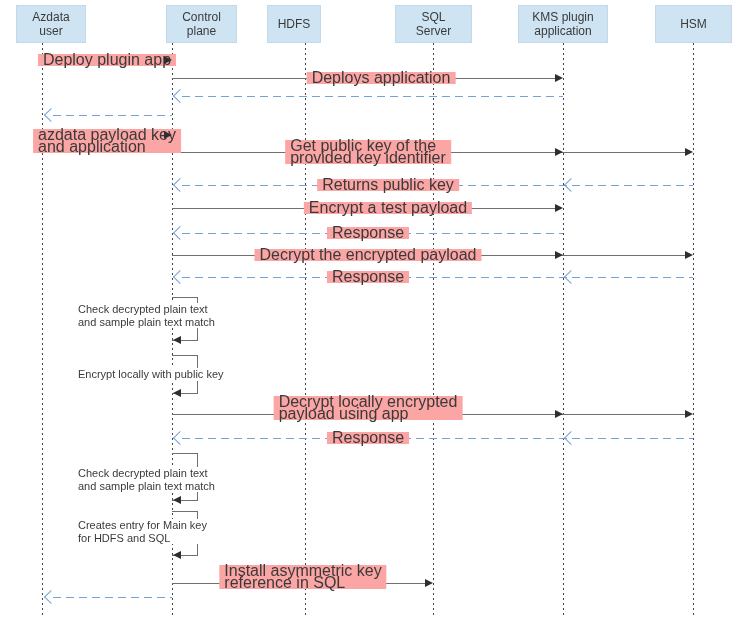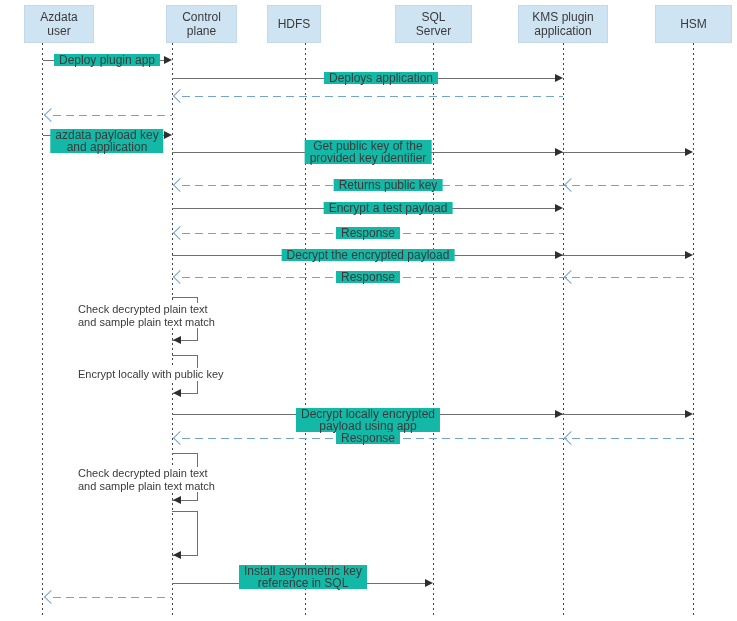--- a/index.html
+++ b/index.html
@@ -18,33 +18,33 @@
   }
   .sline{position:absolute;height:1px;background:#6f6f6f;z-index:1;}
   .bline{position:absolute;height:1px;z-index:1;
     background:repeating-linear-gradient(to right,#72a2d8 0 8px,transparent 8px 13px);}
   .ah-r{position:absolute;width:0;height:0;z-index:3;
     border-top:4px solid transparent;border-bottom:4px solid transparent;border-left:8px solid #2e2e2e;}
   .ah-l{position:absolute;width:0;height:0;z-index:3;
     border-top:4px solid transparent;border-bottom:4px solid transparent;border-right:8px solid #2e2e2e;}
   .chev-l{position:absolute;width:9px;height:9px;z-index:3;
     border-left:1.5px solid #72a2d8;border-bottom:1.5px solid #72a2d8;transform:rotate(45deg);}
-  .msg-label{position:absolute;transform:translateX(-50%);background:#14b8a6;padding:0 5px;z-index:2;
-    font-size:12px;line-height:12px;text-align:center;white-space:nowrap;color:#3a3a3a;}
+  .msg-label{position:absolute;transform:translateX(-50%);background:#fca5a5;padding:0 5px;z-index:2;
+    font-size:16px;line-height:12px;white-space:nowrap;color:#3a3a3a;}
   .loop-label{position:absolute;background:#fff;padding:0 3px 0 0;z-index:2;
     font-size:11px;line-height:12.5px;text-align:left;white-space:nowrap;color:#3a3a3a;}
   .self-loop{position:absolute;width:26px;box-sizing:border-box;z-index:1;
     border:1px solid #6f6f6f;border-left:none;background:transparent;}
 </style>
 </head>
 <body>
 
 <div id="diagram">
 
-  <div class="actor-box" style="left:24px;width:70px;">
+  <div class="actor-box" style="left:16px;width:70px;">
     <span>Azdata</span>
     <span>user</span>
   </div>
   <div class="actor-box" style="left:137px;width:71px;margin-left:29px;">
     <span>Control</span>
     <span>plane</span>
   </div>
   <div class="actor-box" style="left:267px;width:54px;">
     <span>HDFS</span>
   </div>
@@ -126,39 +126,43 @@
     <span>and sample plain text match</span>
   </div>
 
   <div class="self-loop" style="left:172px;top:355px;height:39px;"></div>
   <div class="ah-l" style="left:173px;top:389px;"></div>
   <div class="loop-label" style="left:78px;top:368px;">Encrypt locally with public key</div>
 
   <div class="sline" style="left:172px;top:414px;width:513px;"></div>
   <div class="ah-r" style="left:555px;top:410px;"></div>
   <div class="ah-r" style="left:685px;top:410px;"></div>
-  <div class="msg-label" style="left:368px;top:396px;margin-top:12px;">
+  <div class="msg-label" style="left:368px;top:396px;">
     <span>Decrypt locally encrypted</span><br>
     <span>payload using app</span>
   </div>
 
   <div class="bline" style="left:182px;top:438px;width:511px;"></div>
   <div class="chev-l" style="left:175px;top:433px;"></div>
   <div class="chev-l" style="left:566px;top:433px;"></div>
   <div class="msg-label" style="left:368px;top:432px;">Response</div>
 
   <div class="self-loop" style="left:172px;top:453px;height:48px;"></div>
   <div class="ah-l" style="left:173px;top:496px;"></div>
   <div class="loop-label" style="left:78px;top:467px;">
     <span>Check decrypted plain text</span><br>
     <span>and sample plain text match</span>
   </div>
 
   <div class="self-loop" style="left:172px;top:511px;height:45px;"></div>
   <div class="ah-l" style="left:173px;top:551px;"></div>
+  <div class="loop-label" style="left:78px;top:519px;">
+    <span>Creates entry for Main key</span><br>
+    <span>for HDFS and SQL</span>
+  </div>
 
   <div class="sline" style="left:172px;top:583px;width:253px;"></div>
   <div class="ah-r" style="left:425px;top:579px;"></div>
   <div class="msg-label" style="left:303px;top:565px;">
     <span>Install asymmetric key</span><br>
     <span>reference in SQL</span>
   </div>
 
   <div class="bline" style="left:53px;top:597px;width:119px;"></div>
   <div class="chev-l" style="left:46px;top:592px;"></div>

